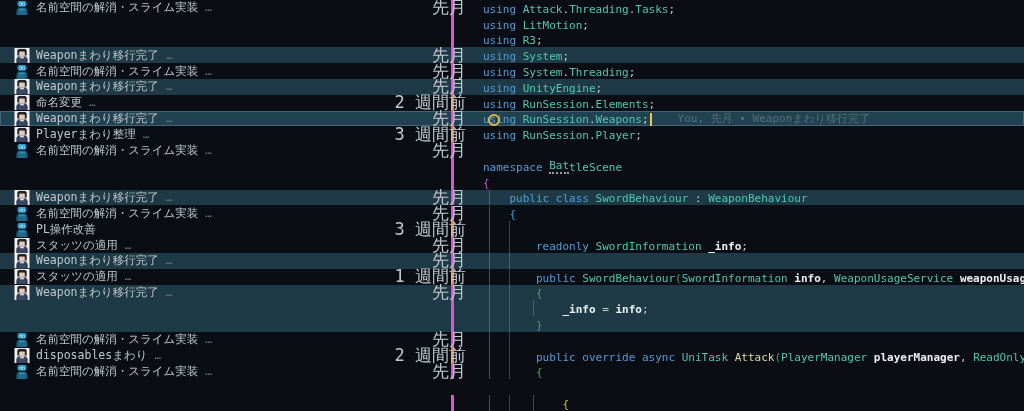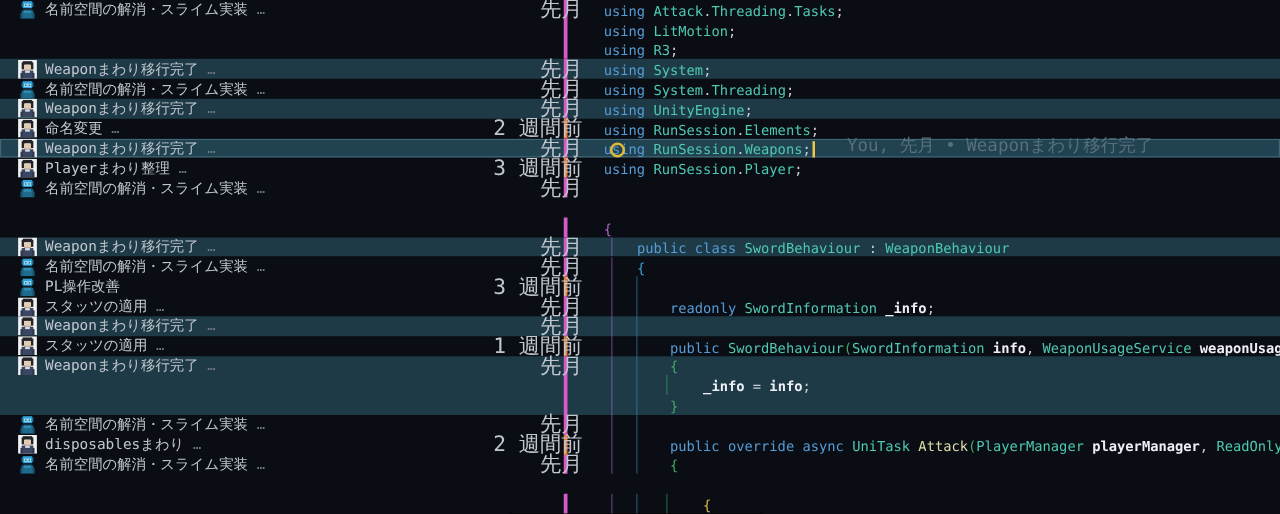--- a/index.html
+++ b/index.html
@@ -32,21 +32,21 @@
   .tk-td{color:#4ec9b0;border-bottom:2px dotted #9aa0a6;}
   .tk-o{color:#c8ccd2;}
   .tk-p{color:#eceff4;font-weight:bold;}
   .tk-m{color:#dcdcaa;}
   .tk-pk{color:#cd7ad0;}
   .tk-bp{color:#b162c9;}
   .tk-bb{color:#3e9cd6;}
   .tk-bg{color:#43a862;}
   .tk-by{color:#d6b94c;}
   .caret{display:inline-block;width:2px;height:13px;background:#f0c64a;margin-left:1px;}
-  .inline-blame{margin-left:26px;color:#56707e;font-size:14px;white-space:pre;
+  .inline-blame{margin-left:26px;color:#56707e;font-size:11px;white-space:pre;
         font-family:"DejaVu Sans Mono","DejaVu Sans","Liberation Sans",sans-serif;}
   .bulb{position:absolute;left:488px;top:50%;margin-top:-5px;width:8px;height:8px;
         border:2px solid #dfb83c;border-radius:50%;z-index:3;background:transparent;}
 </style>
 </head>
 <body>
 
 <div id="app">
     <div class="row" style="top: 0px; height: 15.8077px;">
       <div class="heat pink"></div>
@@ -245,20 +245,24 @@
     <rect x="12" y="11" width="2" height="5" fill="#185872"></rect>
   </svg>
 </span>
         <span class="msg">名前空間の解消・スライム実装</span>
         <span class="dots">…</span>
         <span class="sp"></span>
         <span class="date">先月</span>
       </div>
       <div class="code"></div>
     </div>
+    <div class="row" style="top: 158.077px; height: 15.8077px;">
+      <div class="heat pink"></div>
+      <div class="code"><span class="tk-k">namespace </span><span class="tk-td">Bat</span><span class="tk-t">tleScene</span></div>
+    </div>
     <div class="row" style="top: 173.885px; height: 15.8077px;">
       <div class="heat pink"></div>
       <div class="code"><span class="tk-bp">{</span></div>
     </div>
     <div class="row hl" style="top: 189.692px; height: 15.8077px;">
       <div class="heat pink"></div>
       <div class="guide g-p"></div>
       <div class="blame">
         <span class="av">
   <svg width="16" height="15" viewBox="0 0 16 16" xmlns="http://www.w3.org/2000/svg">

